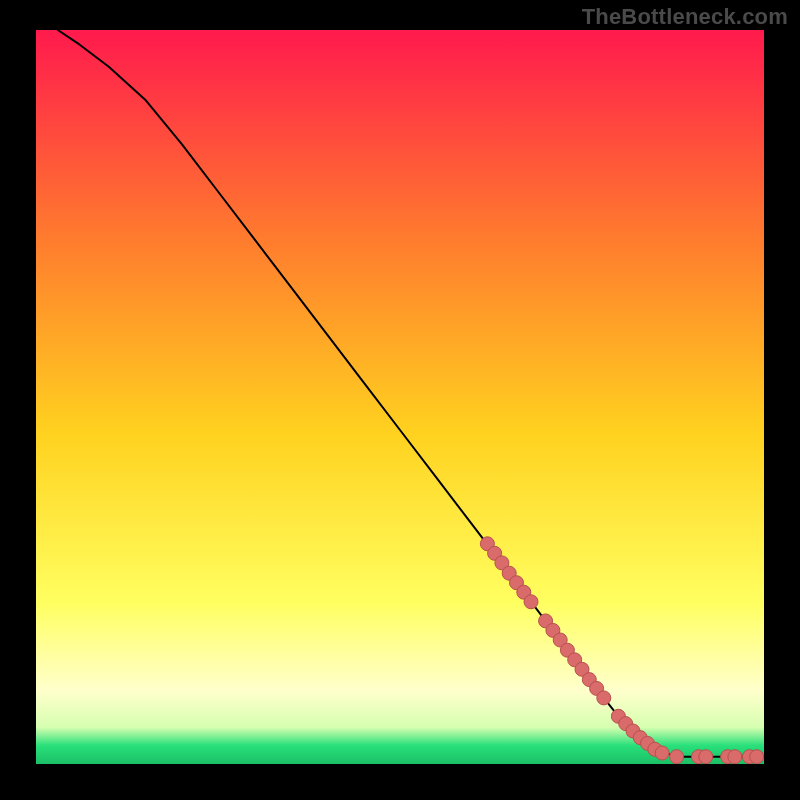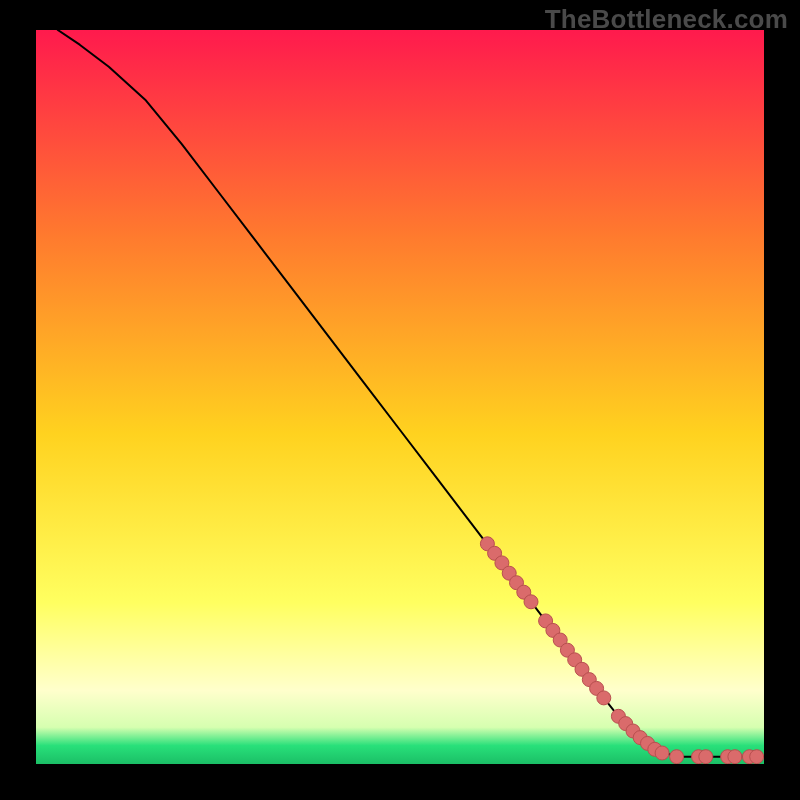--- a/index.html
+++ b/index.html
@@ -15,21 +15,21 @@
     position: relative;
     width: 800px;
     height: 800px;
     background: #000;
   }
   .watermark {
     position: absolute;
     top: 4px;
     right: 12px;
     color: #4a4a4a;
-    font-size: 26px;
+    font-size: 22px;
     font-weight: 600;
     letter-spacing: 0.2px;
     user-select: none;
   }
   .plot {
     position: absolute;
     left: 36px;
     top: 30px;
     width: 728px;
     height: 734px;

